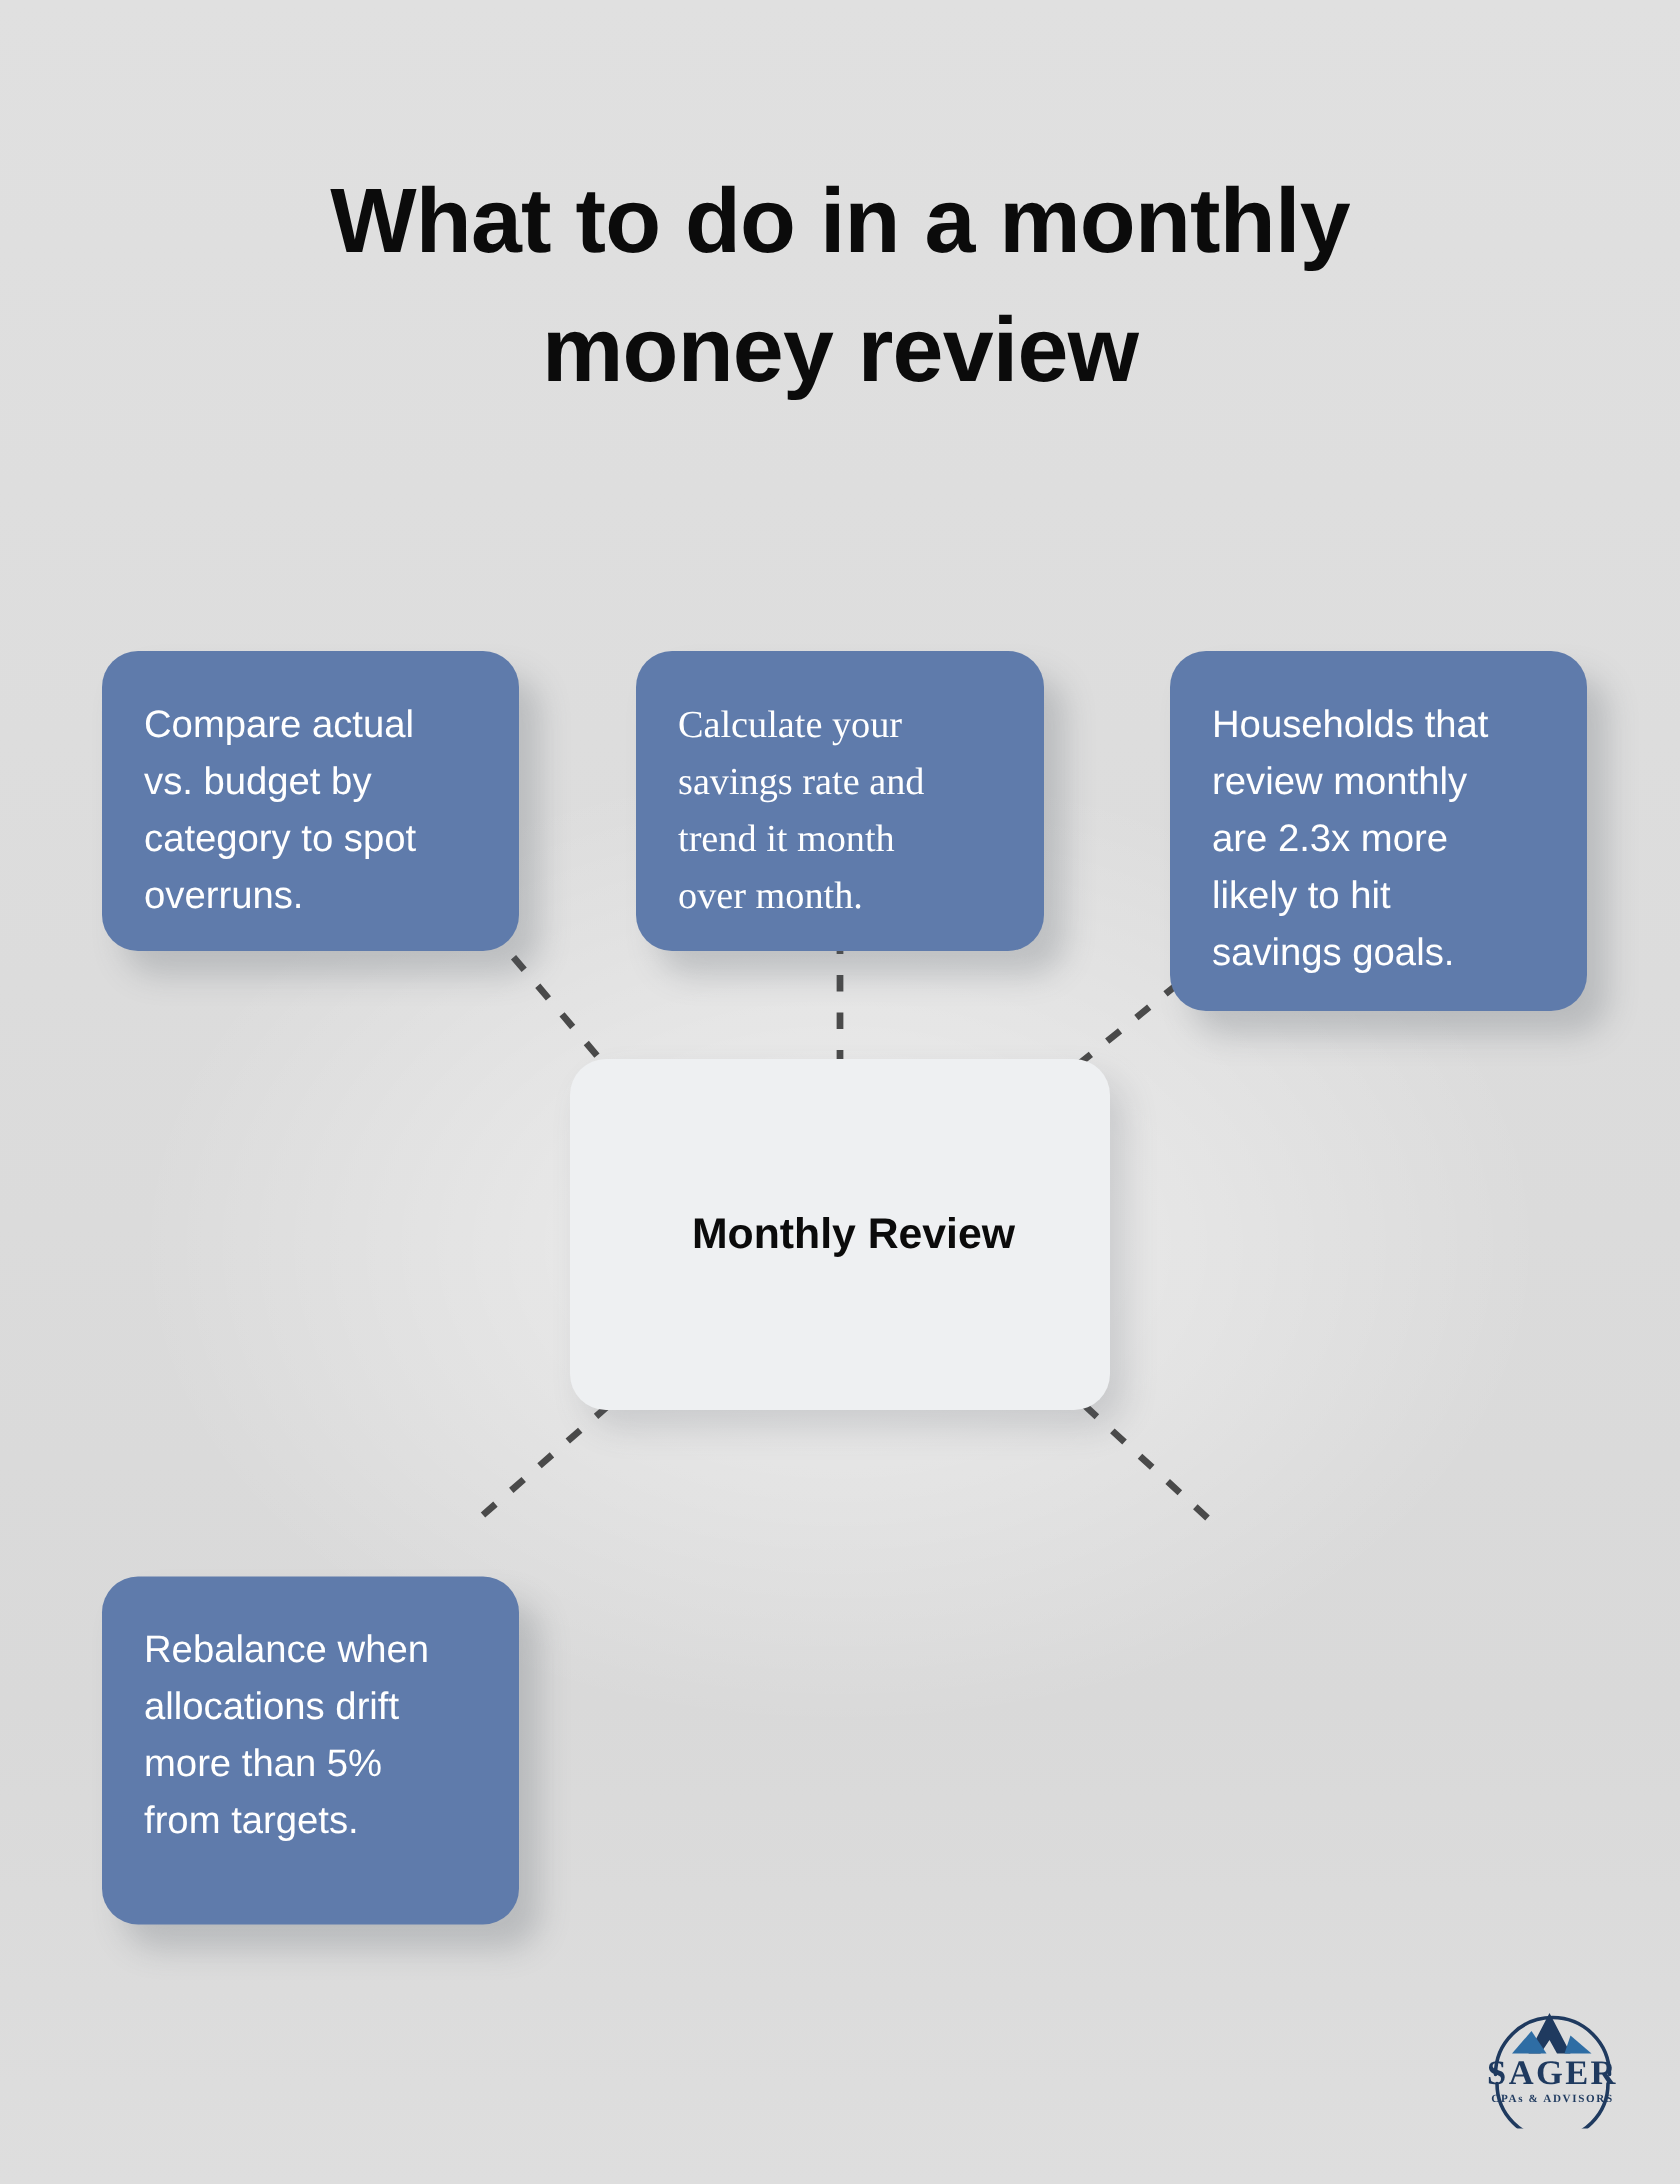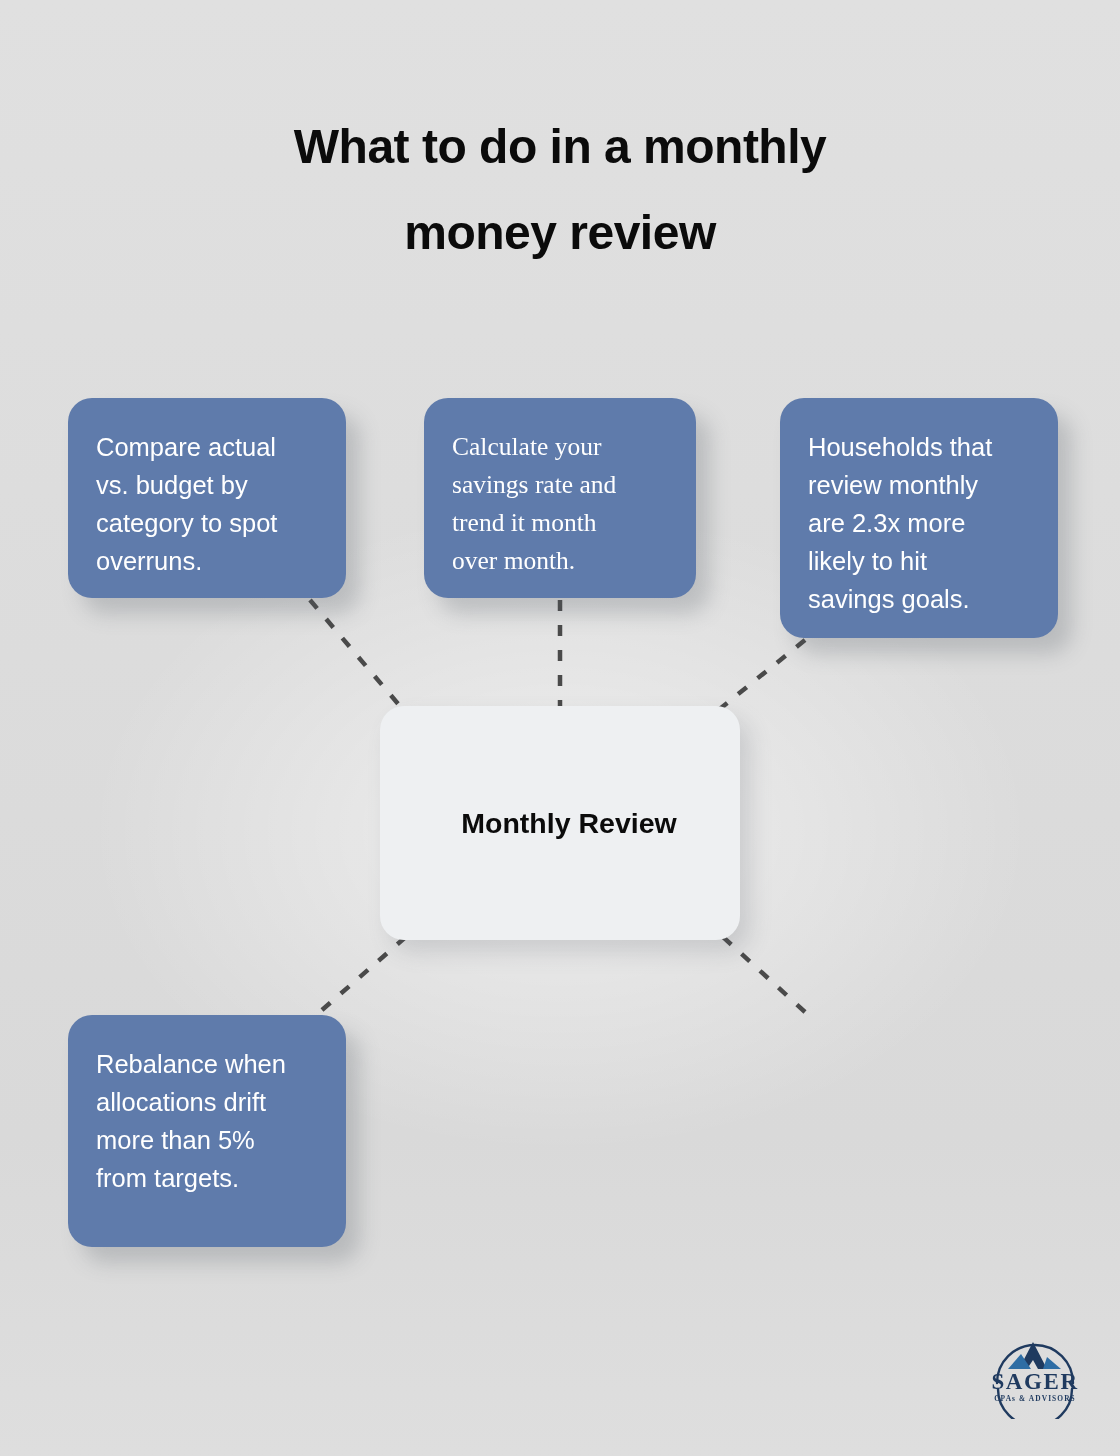--- a/index.html
+++ b/index.html
@@ -23,21 +23,21 @@
       linear-gradient(180deg, #e0e0e0 0%, #dcdcdc 45%, #d9d9d9 78%, #dedede 100%);
   }
 
   
   .page-title {
     position: absolute;
     left: 110px;
     top: 104px;
     width: 900px;
     text-align: center;
-    font-size: 48px;
+    font-size: 61px;
     line-height: 86px;
     font-weight: bold;
     color: #0b0b0b;
     letter-spacing: -0.5px;
     white-space: pre-line;
   }
 
   
   .connectors {
     position: absolute;
@@ -58,20 +58,21 @@
   }
 
   .leaf {
     background: #5f7bab;
     color: #ffffff;
     padding: 30px 26px 26px 28px;
     font-size: 25.5px;
     line-height: 38px;
     font-weight: normal;
     box-shadow: 14px 16px 20px rgba(90, 95, 105, 0.26);
+    margin-top: 36px;
   }
 
   .leaf .node-text {
     display: block;
     white-space: pre-line;
   }
 
   .hub {
     background: #eef0f2;
     color: #0b0b0b;

